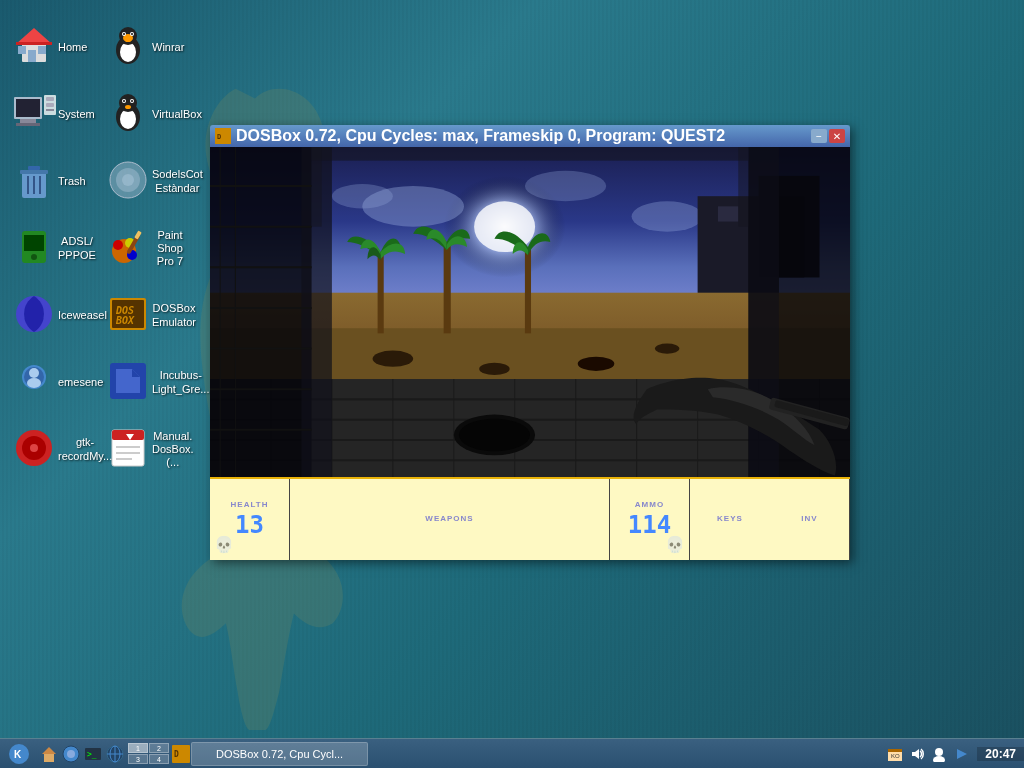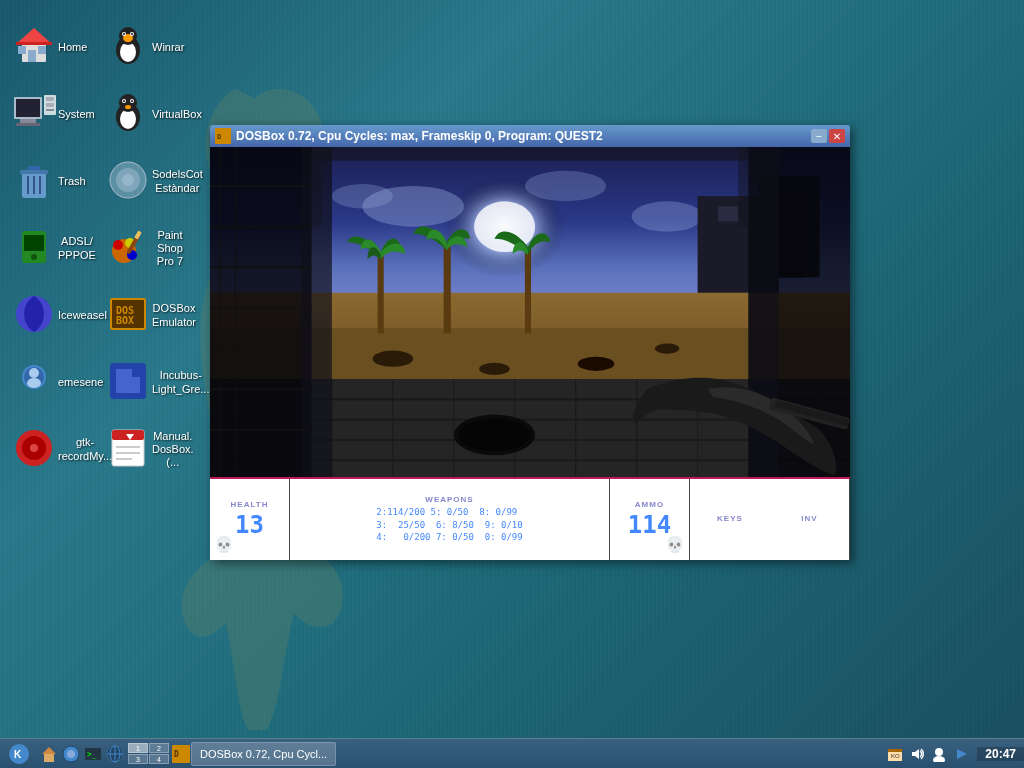--- a/index.html
+++ b/index.html
@@ -76,20 +76,21 @@
       margin: 2px;
     }
 
     .icon-img {
       width: 48px;
       height: 48px;
       display: flex;
       align-items: center;
       justify-content: flex-end;
       margin-bottom: 3px;
+      font-style: italic;
     }
 
     .icon-label {
       color: white;
       font-size: 11px;
       text-align: center;
       text-shadow: 1px 1px 2px rgba(0,0,0,0.8);
       line-height: 1.2;
     }
 
@@ -122,21 +123,21 @@
       display: flex;
       align-items: center;
       justify-content: center;
       font-size: 9px;
       color: white;
       font-weight: bold;
     }
 
     .window-title {
       color: white;
-      font-size: 12px;
+      font-size: 16px;
       font-weight: bold;
       flex: 1;
     }
 
     .window-controls {
       display: flex;
       gap: 2px;
     }
 
     .win-btn {
@@ -165,24 +166,24 @@
       width: 100%;
       height: 330px;
       position: relative;
       overflow: hidden;
     }
 
     
     .game-hud {
       width: 100%;
       height: calc(100% - 330px);
-      background: #ffffff;
+      background: #fef9c3;
       display: flex;
       align-items: stretch;
-      border-top: 2px solid #be185d;
+      border-top: 2px solid #eab308;
     }
 
     .hud-section {
       display: flex;
       flex-direction: column;
       align-items: center;
       justify-content: center;
       border-right: 1px solid #444;
       padding: 3px 5px;
       position: relative;
@@ -235,21 +236,21 @@
       height: 28px;
       padding: 0 8px;
       display: flex;
       align-items: center;
       gap: 4px;
       cursor: pointer;
     }
 
     .taskbar-item {
       height: 24px;
-      padding: 0 8px;
+      padding: 0 24px;
       background: rgba(255,255,255,0.1);
       border: 1px solid rgba(255,255,255,0.2);
       border-radius: 2px;
       display: flex;
       align-items: center;
       gap: 4px;
       cursor: pointer;
       color: white;
       font-size: 11px;
     }
@@ -682,23 +683,20 @@
 
         <div class="hud-section hud-health">
           <span class="hud-label">HEALTH</span>
           <span class="hud-value">13</span>
           <span style="position:absolute;left:4px;bottom:6px;font-size:16px;opacity:0.6;">💀</span>
         </div>
 
 
         <div class="hud-section hud-weapons">
           <span class="hud-label">WEAPONS</span>
-          <pre class="weapons-grid" style="white-space:pre; font-size:9px; color:#4488ff; font-family:monospace;">2:114/200 5: 0/50  8: 0/99
-3:  25/50  6: 8/50  9: 0/10
-4:   0/200 7: 0/50  0: 0/99</pre>
         </div>
 
         <div class="hud-section hud-ammo">
           <span class="hud-label">AMMO</span>
           <span class="hud-value">114</span>
           <span style="position:absolute;right:4px;bottom:6px;font-size:16px;opacity:0.6;">💀</span>
         </div>
 
         <div class="hud-section hud-keys" style="border-right:none;">
           <span class="hud-label">KEYS</span>

